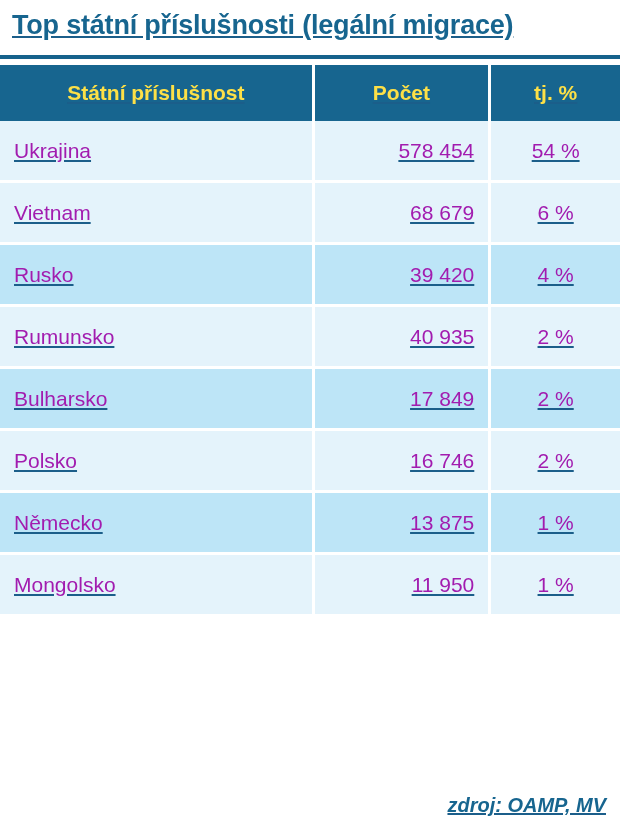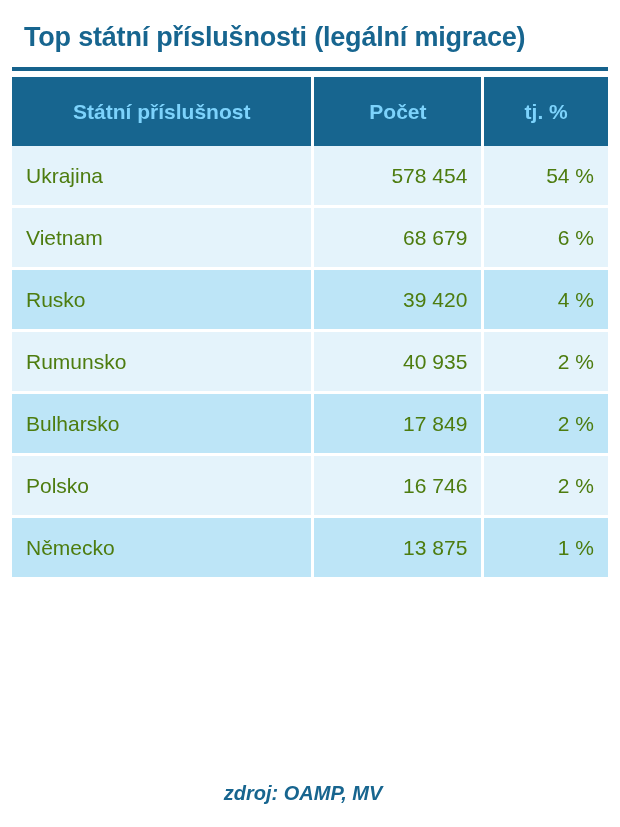--- a/index.html
+++ b/index.html
@@ -11,24 +11,25 @@
     height: 827px;
     background: #ffffff;
     font-family: "Liberation Sans", sans-serif;
     color: #1b5e8a;
     overflow: hidden;
   }
   .page {
     width: 620px;
     height: 827px;
     box-sizing: border-box;
-    padding: 12px;
+    padding: 0;
     position: relative;
     display: flex;
     flex-direction: column;
+    text-decoration: underline;
   }
   .title {
     font-size: 27px;
     font-weight: bold;
     color: #17658f;
     letter-spacing: -0.2px;
     padding: 10px 12px 0 12px;
     line-height: 1.15;
     white-space: nowrap;
   }
@@ -43,54 +44,54 @@
     width: 100%;
     table-layout: fixed;
     margin-top: 6px;
   }
   table.data col.c-country { width: 50.5%; }
   table.data col.c-count   { width: 28.5%; }
   table.data col.c-pct     { width: 21%; }
 
   table.data thead th {
     background: #17658f;
-    color: #7dd3fc;
+    color: #fde047;
     font-size: 21px;
     font-weight: bold;
-    height: 69px;
+    height: 56px;
     text-align: center;
     border-right: 3px solid #ffffff;
     padding: 0 4px;
     white-space: nowrap;
     margin-left: 16px;
   }
   table.data thead th:last-child { border-right: none; }
 
   table.data tbody td {
     height: 59px;
     font-size: 21px;
-    color: #4d7c0f;
+    color: #a21caf;
     border-right: 3px solid #ffffff;
     border-bottom: 3px solid #ffffff;
     padding: 0 14px;
     white-space: nowrap;
   }
   table.data tbody td:last-child { border-right: none; }
   table.data tbody tr:last-child td { border-bottom: none; }
 
   td.country { text-align: left; }
   td.count   { text-align: right; }
-  td.pct     { text-align: right; }
+  td.pct     { text-align: center; }
 
   tr.row-a td { background: #e4f3fb; }
   tr.row-b td { background: #bde5f7; }
 
   .source {
     margin-top: auto;
-    text-align: center;
+    text-align: right;
     font-style: italic;
     font-weight: bold;
     font-size: 20px;
     color: #17658f;
     padding: 0 14px 10px 0;
   }
   .spacer { height: 26px; }
 </style>
 </head>
 <body>
@@ -142,18 +143,23 @@
       <tr class="row-a">
         <td class="country">Polsko</td>
         <td class="count">16 746</td>
         <td class="pct">2 %</td>
       </tr>
       <tr class="row-b">
         <td class="country">Německo</td>
         <td class="count">13 875</td>
         <td class="pct">1 %</td>
       </tr>
+      <tr class="row-a">
+        <td class="country">Mongolsko</td>
+        <td class="count">11 950</td>
+        <td class="pct">1 %</td>
+      </tr>
     </tbody>
   </table>
 
   <div class="spacer"></div>
   <div class="source">zdroj: OAMP, MV</div>
 </div>
 
 </body></html>

